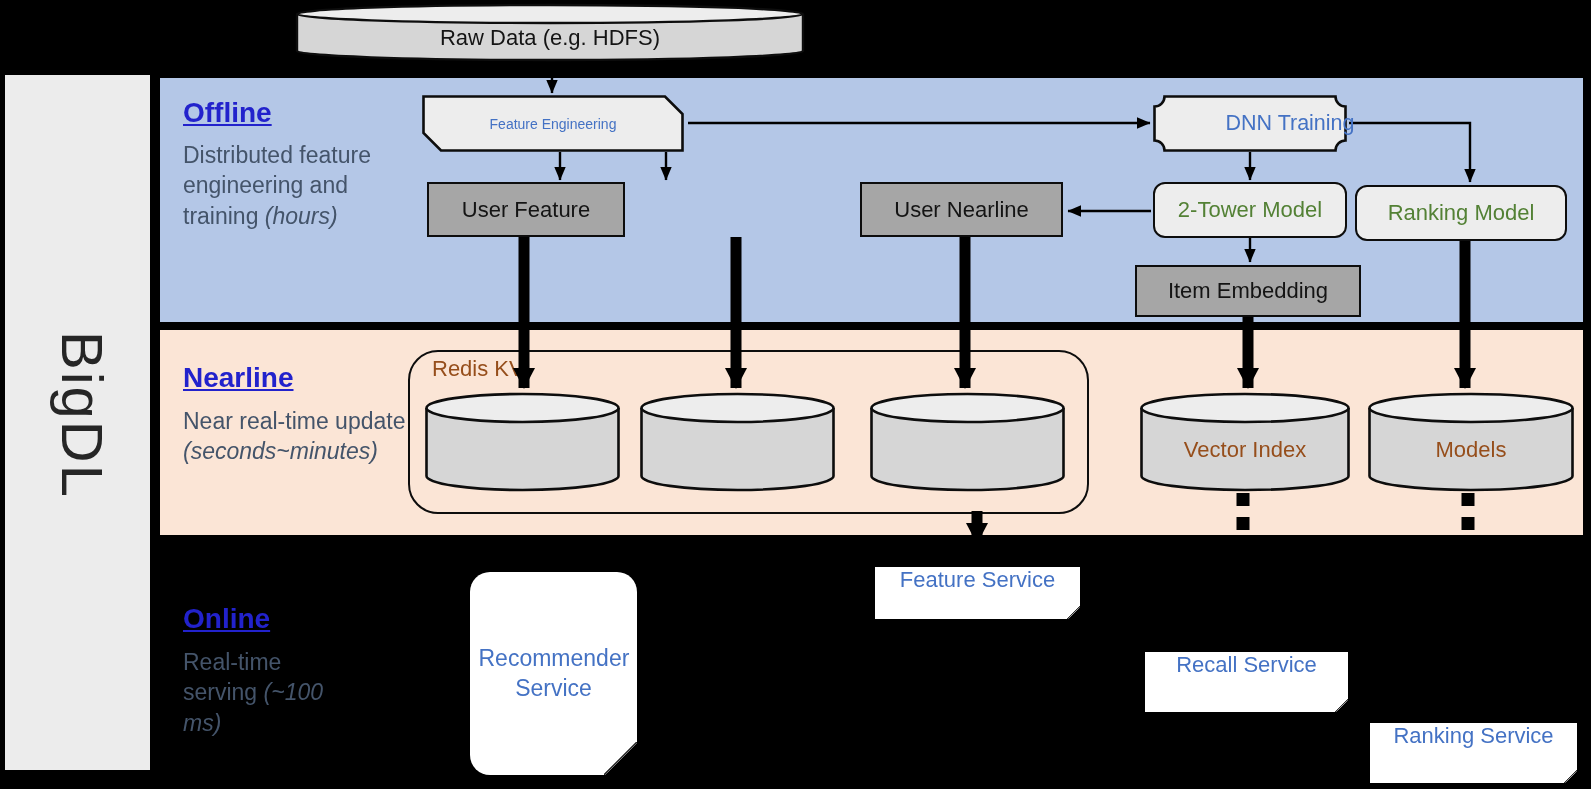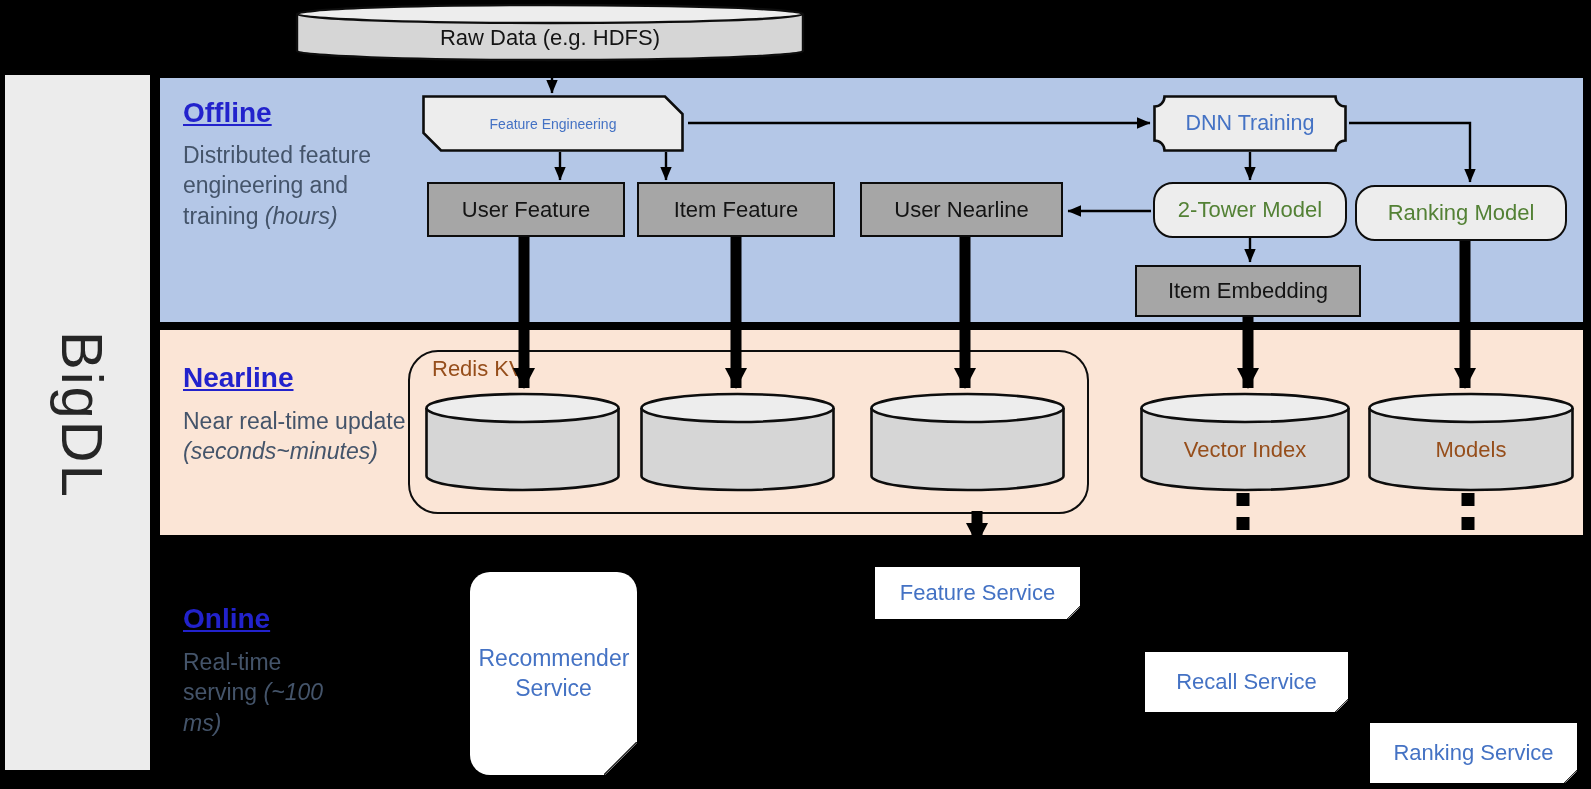--- a/index.html
+++ b/index.html
@@ -23,34 +23,34 @@
   .zone-desc .it{font-style:italic;}
 
   
   .node{display:flex;align-items:center;justify-content:center;text-align:center;z-index:3;}
   .node .shape{position:absolute;left:0;top:0;}
   .node .lbl{position:relative;z-index:2;}
   .darkbox{background:#a6a6a6;border:2.2px solid #0d0d0d;color:#141414;font-size:22px;}
   .blue-t{color:#4472c4;}
   .green-t{color:#538135;}
   .brown-t{color:#964e1b;}
-  .round{background:#ededed;border:2.4px solid #0d0d0d;border-radius:20px;font-size:22px;}
+  .round{background:#ededed;border:2.4px solid #0d0d0d;border-radius:12px;font-size:22px;}
 
   
   .cyl{z-index:3;}
   .cyl .lbl{position:absolute;left:0;right:0;top:0;bottom:0;display:flex;align-items:center;
             justify-content:center;padding-top:16px;font-size:22px;z-index:2;}
 
   
   .rediswrap{left:408px;top:350px;width:677px;height:160px;border:2.6px solid #0d0d0d;
              border-radius:30px;z-index:1;}
   .redislbl{left:432px;top:356px;font-size:22px;z-index:2;}
 
   
-  .service{background:#fff;color:#4472c4;display:flex;align-items:center;justify-content:center;
+  .service{background:#fff;color:#4472c4;display:flex;justify-content:center;
            text-align:center;font-size:22px;z-index:3;
            clip-path:polygon(0 0,100% 0,100% calc(100% - 12px),calc(100% - 12px) 100%,0 100%);}
   .service .fold, .doc .fold{position:absolute;right:0;bottom:0;z-index:3;}
   .doc{background:#fff;color:#4472c4;font-size:23px;line-height:1.3;z-index:3;
        display:flex;align-items:center;justify-content:center;text-align:center;
        clip-path:polygon(0 0,100% 0,100% calc(100% - 32px),calc(100% - 32px) 100%,0 100%);border-radius:20px;}
 
   .overlay{left:0;top:0;z-index:2;pointer-events:none;}
 </style>
 </head>
@@ -122,32 +122,29 @@
     <line x1="1468" y1="493" x2="1468" y2="542" stroke="#000" stroke-width="13" stroke-dasharray="13 11"></line>
   </svg>
 
   <div class="abs node" style="left:422px;top:95px;width:262px;height:57px;">
     <svg class="shape" width="262" height="57" viewBox="0 0 262 57">
       <path d="M1.5,1.5 L243,1.5 L260.5,19 L260.5,55.5 L19,55.5 L1.5,38 Z" fill="#ededed" stroke="#0d0d0d" stroke-width="2.6"></path>
     </svg>
     <span class="lbl blue-t" style="font-size:14px;">Feature Engineering</span>
   </div>
 
-  <div class="abs node" style="left:1153px;top:95px;width:194px;height:57px;">
+  <div class="abs node" style="left:1153px;top:95px;width:194px;height:57px;padding-left:40px;">
     <svg class="shape" width="194" height="57" viewBox="0 0 194 57">
       <path d="M11.5,1.5 L182.5,1.5 A10,10 0 0 0 192.5,11.5 L192.5,45.5 A10,10 0 0 0 182.5,55.5 L11.5,55.5 A10,10 0 0 0 1.5,45.5 L1.5,11.5 A10,10 0 0 0 11.5,1.5 Z" fill="#ededed" stroke="#0d0d0d" stroke-width="2.6"></path>
     </svg>
     <span class="lbl blue-t" style="font-size:21.5px;">DNN Training</span>
   </div>
 
   <div class="abs node darkbox" style="left:427px;top:182px;width:194px;height:51px;">
     <span class="lbl">User Feature</span>
-  </div>
-  <div class="abs node darkbox" style="left:637px;top:182px;width:194px;height:51px;">
-    <span class="lbl">Item Feature</span>
   </div>
   <div class="abs node darkbox" style="left:860px;top:182px;width:199px;height:51px;">
     <span class="lbl">User Nearline</span>
   </div>
 
   <div class="abs node round" style="left:1153px;top:182px;width:190px;height:52px;">
     <span class="lbl green-t">2-Tower Model</span>
   </div>
   <div class="abs node round" style="left:1355px;top:185px;width:208px;height:52px;">
     <span class="lbl green-t">Ranking Model</span>

